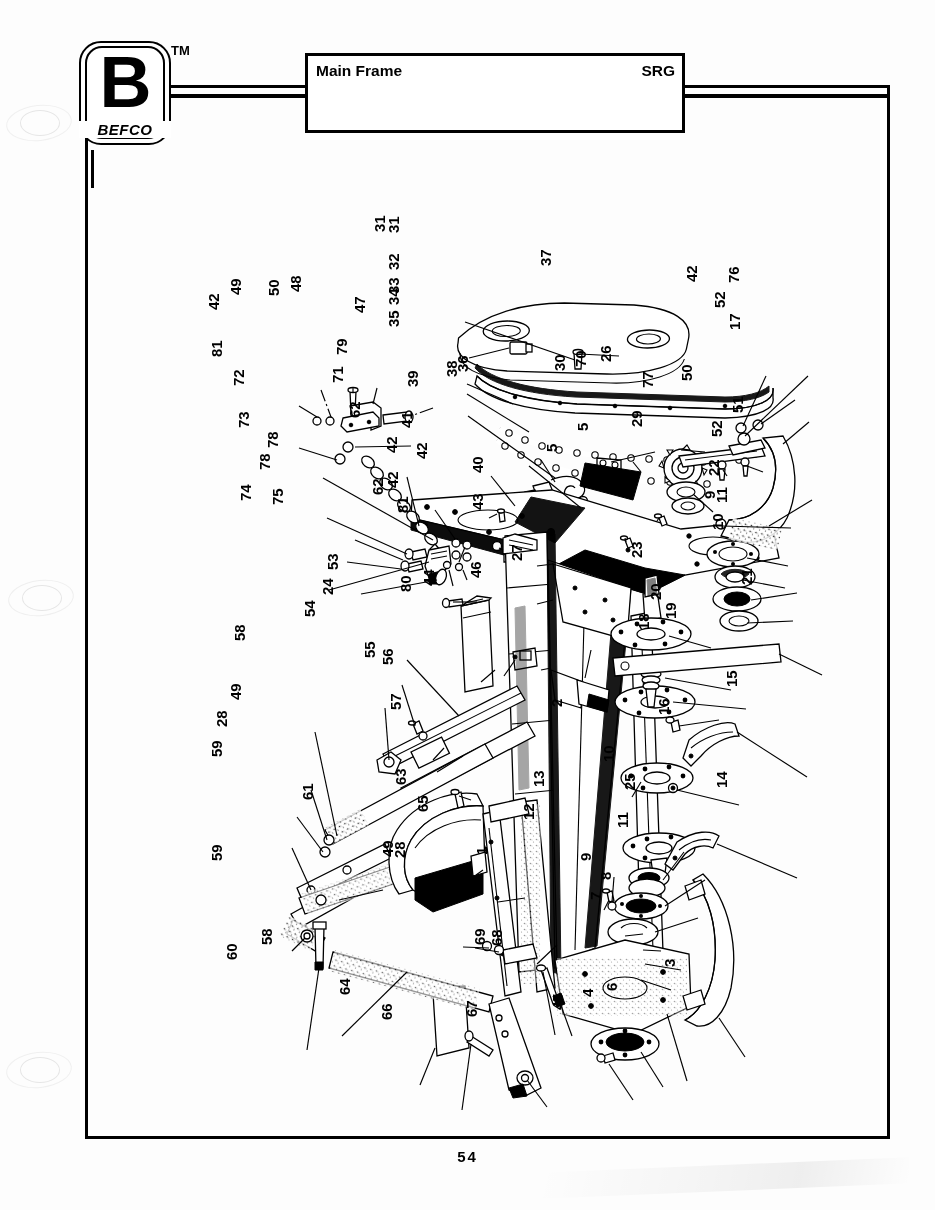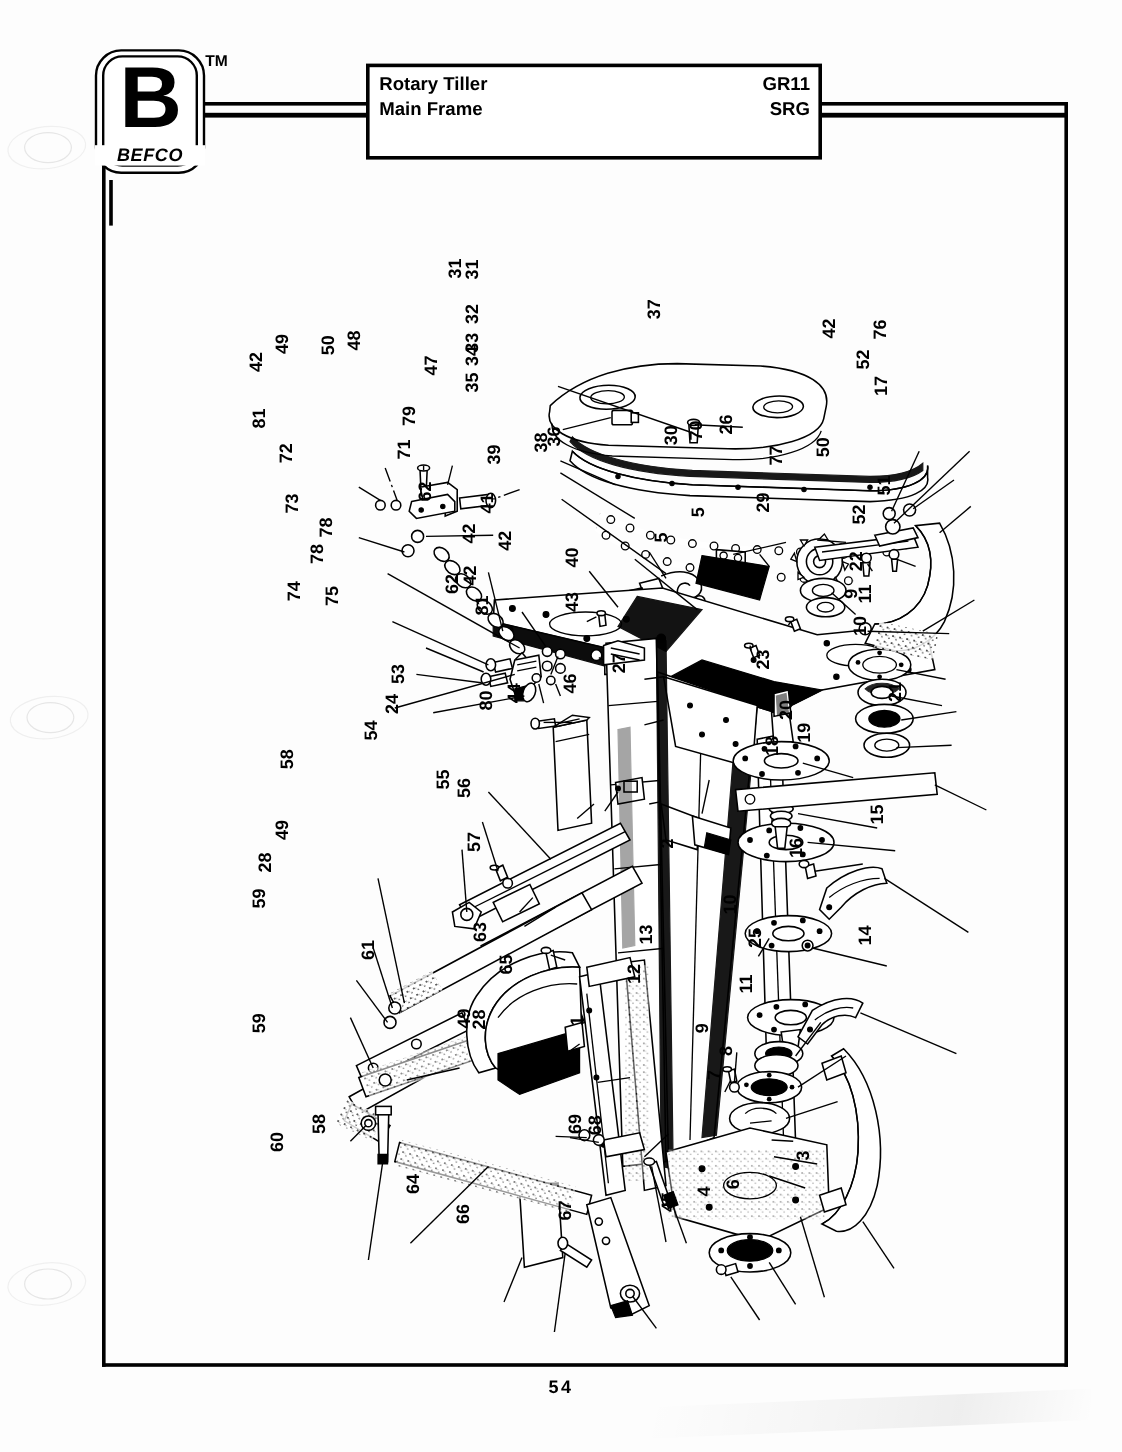--- a/index.html
+++ b/index.html
@@ -119,24 +119,20 @@
 
 <div id="logo">
   <div class="outer"></div>
   <div class="inner"></div>
   <div class="bigB">B</div>
   <div class="befco">BEFCO</div>
   <div class="tm">TM</div>
 </div>
 
 <div id="title-box">
-  <div class="row">
-    <span class="t-left">Rotary Tiller</span>
-    <span class="t-right">GR11</span>
-  </div>
   <div class="row">
     <span class="t-left">Main Frame</span>
     <span class="t-right">SRG</span>
   </div>
 </div>
 
 <div id="page-number">54</div>
 
 <div id="diagram">
 <svg width="805" height="1051" viewBox="0 0 805 1051" xmlns="http://www.w3.org/2000/svg">

